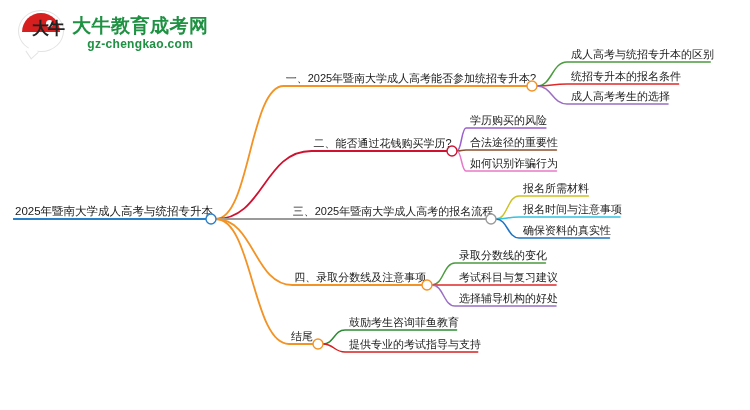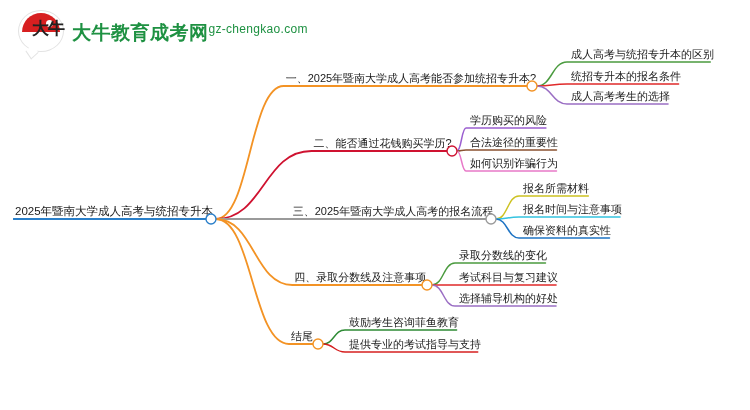--- a/index.html
+++ b/index.html
@@ -36,27 +36,27 @@
   #logo-mark .dot{
     position:absolute;right:11px;top:10px;width:7px;height:7px;
     background:#ffffff;border-radius:50%;
   }
   #logo-mark .glyph{
     position:absolute;left:0;top:9px;width:46px;text-align:right;
     font-family:"DejaVu Sans",sans-serif;
     font-size:17px;font-weight:700;color:#222;letter-spacing:-1px;
     line-height:19px;
   }
-  #logo-text{display:flex;flex-direction:row;justify-content:center;text-align:center;}
+  #logo-text{display:flex;flex-direction:column;justify-content:center;text-align:center;}
   #brand-name{
     font-size:19px;font-weight:700;color:#1e9142;letter-spacing:0.5px;
     line-height:22px;white-space:nowrap;
   }
   #brand-url{
-    font-size:12px;font-weight:400;color:#1e9142;letter-spacing:0.3px;
+    font-size:12px;font-weight:700;color:#1e9142;letter-spacing:0.3px;
     line-height:15px;white-space:nowrap;
   }
   
   #map{position:absolute;left:0;top:0;width:750px;height:410px;}
 </style>
 </head>
 <body>
 
 <div id="logo">
   <div id="logo-mark">

